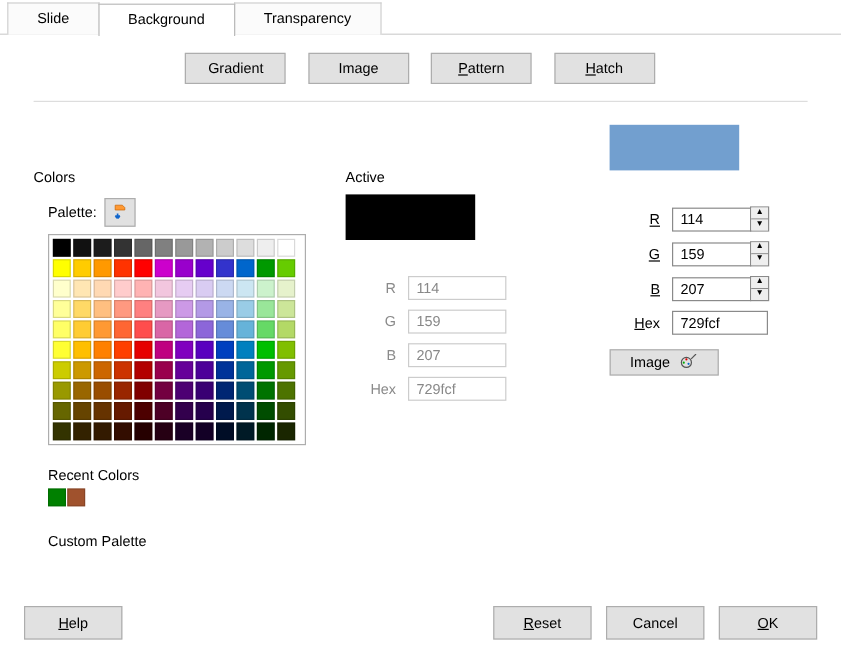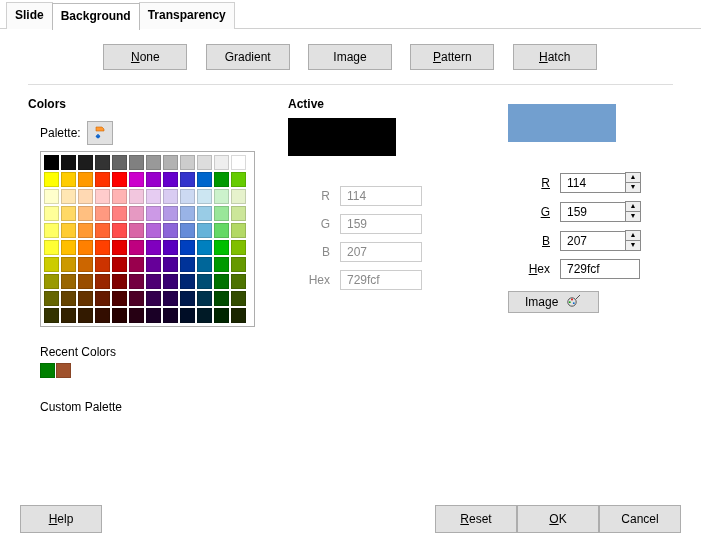--- a/index.html
+++ b/index.html
@@ -14,28 +14,27 @@
     width: 701px; height: 551px;
     background: #ffffff;
     position: relative;
     box-sizing: border-box;
   }
   .tab-row {
     display: flex;
     padding: 2px 0 0 6px;
   }
   .tab {
-    padding: 5px 8px 6px;
+    padding: 5px 24px 6px;
     border: 1px solid #d0d0d0;
     border-bottom: none;
     background: #f4f4f4;
     margin-right: -1px;
     cursor: default;
     position: relative;
-    font-weight: bold;
   }
   .tab.active {
     background: #ffffff;
     border-top: 1px solid #bbb;
     border-left: 1px solid #bbb;
     border-right: 1px solid #bbb;
     z-index: 2;
     padding-bottom: 7px;
     top: 1px;
   }
@@ -69,21 +68,21 @@
     font: inherit;
     cursor: default;
   }
   .btn .ul { text-decoration: underline; }
   .btn.selected {
     border: 1px solid #2a7dd4;
     background: #ffffff;
     outline: 1px dotted #000;
     outline-offset: -3px;
   }
-  .section-title { font-weight: bold; }
+  .section-title { font-weight: normal; margin-top: 44px; }
   .columns { display: flex; }
   .col-left { width: 260px; flex: none; }
   .col-mid { width: 220px; flex: none; }
   .col-right { flex: 1; }
   .pal-row { display: flex; align-items: center; gap: 6px; margin: 10px 0 6px 12px; }
   select.palette-sel {
     font: inherit; border: 1px solid #adadad; background: #fff;
     height: 20px; width: 110px; padding: 0 4px;
   }
   .icon-btn {
@@ -121,21 +120,21 @@
     margin-top: 12px;
     display:inline-flex; align-items:center; justify-content:center;
     gap:8px; padding: 3px 16px;
     border:1px solid #adadad; background:#e1e1e1;
   }
   .recent-row { display:flex; gap:1px; margin:4px 0 0 12px; }
   .action-row {
     position:absolute; left: 20px; right: 20px; bottom: 18px;
     display:flex; justify-content:space-between; align-items:center;
   }
-  .action-row .right { display:flex; }
+  .action-row .right { display:flex; gap: 12px; }
   .std-btn { border:1px solid #adadad; background:#e1e1e1; width: 80px; height: 26px; display:inline-flex; align-items:center; justify-content:center; }
   .add-del-row { display:flex; gap:4px; margin: 6px 0 0 12px; }
   .add-del-row .std-btn { width: 98px; height:24px; }
   .disabled { color:#8a8a8a; }
   .muted { color:#8a8a8a; }
   .hex-ro { width: 68px; }
   .hex-rw { width: 66px; }
 </style>
 </head>
 <body>
@@ -144,23 +143,20 @@
 <div class="tab-row">
   <div class="tab inactive"><span>Slide</span></div>
   <div class="tab active"><span>Background</span></div>
   <div class="tab inactive"><span>Transparency</span></div>
 </div>
 <div class="tab-strip-line"></div>
 
 <div class="page">
 
   <div class="type-row">
-    <span class="btn">
-          <span><span class="ul">N</span><span>one</span></span>
-        </span>
     <span class="btn">
           <span>Gradient</span>
         </span>
     <span class="btn">
           <span>Image</span>
         </span>
     <span class="btn">
           <span><span class="ul">P</span><span>attern</span></span>
         </span>
     <span class="btn">
@@ -383,22 +379,22 @@
 
   <div class="action-row">
     <span class="std-btn">
           <span><span class="ul">H</span>elp</span>
         </span>
     <div class="right">
       <span class="std-btn">
             <span><span class="ul">R</span>eset</span>
           </span>
       <span class="std-btn">
-            <span><span class="ul">O</span>K</span>
+            <span>Cancel</span>
           </span>
       <span class="std-btn">
-            <span>Cancel</span>
+            <span><span class="ul">O</span>K</span>
           </span>
     </div>
   </div>
 
 </div>
 </div>
 
 </body></html>

